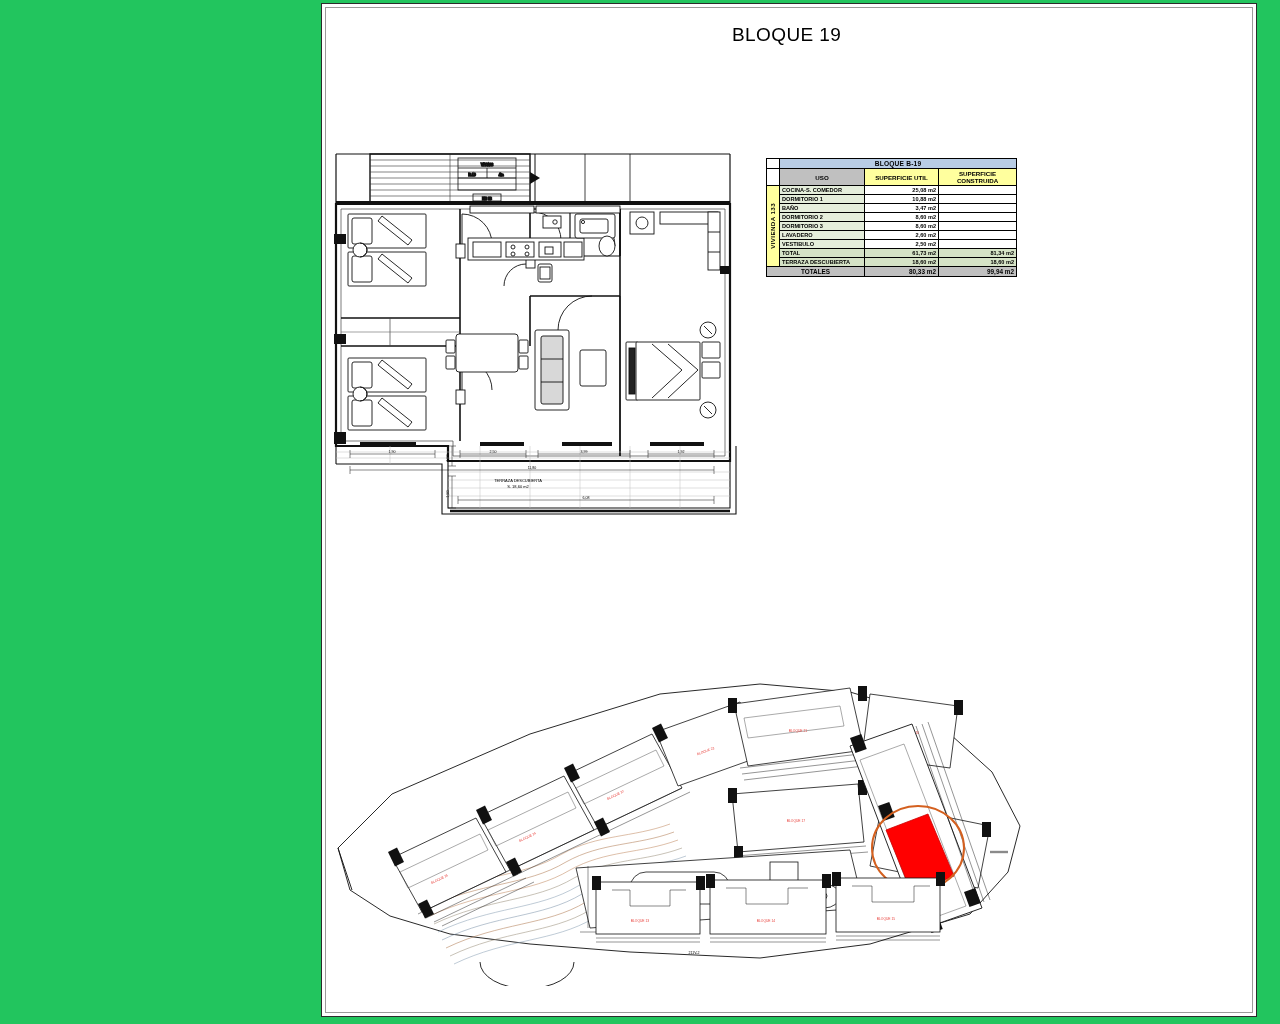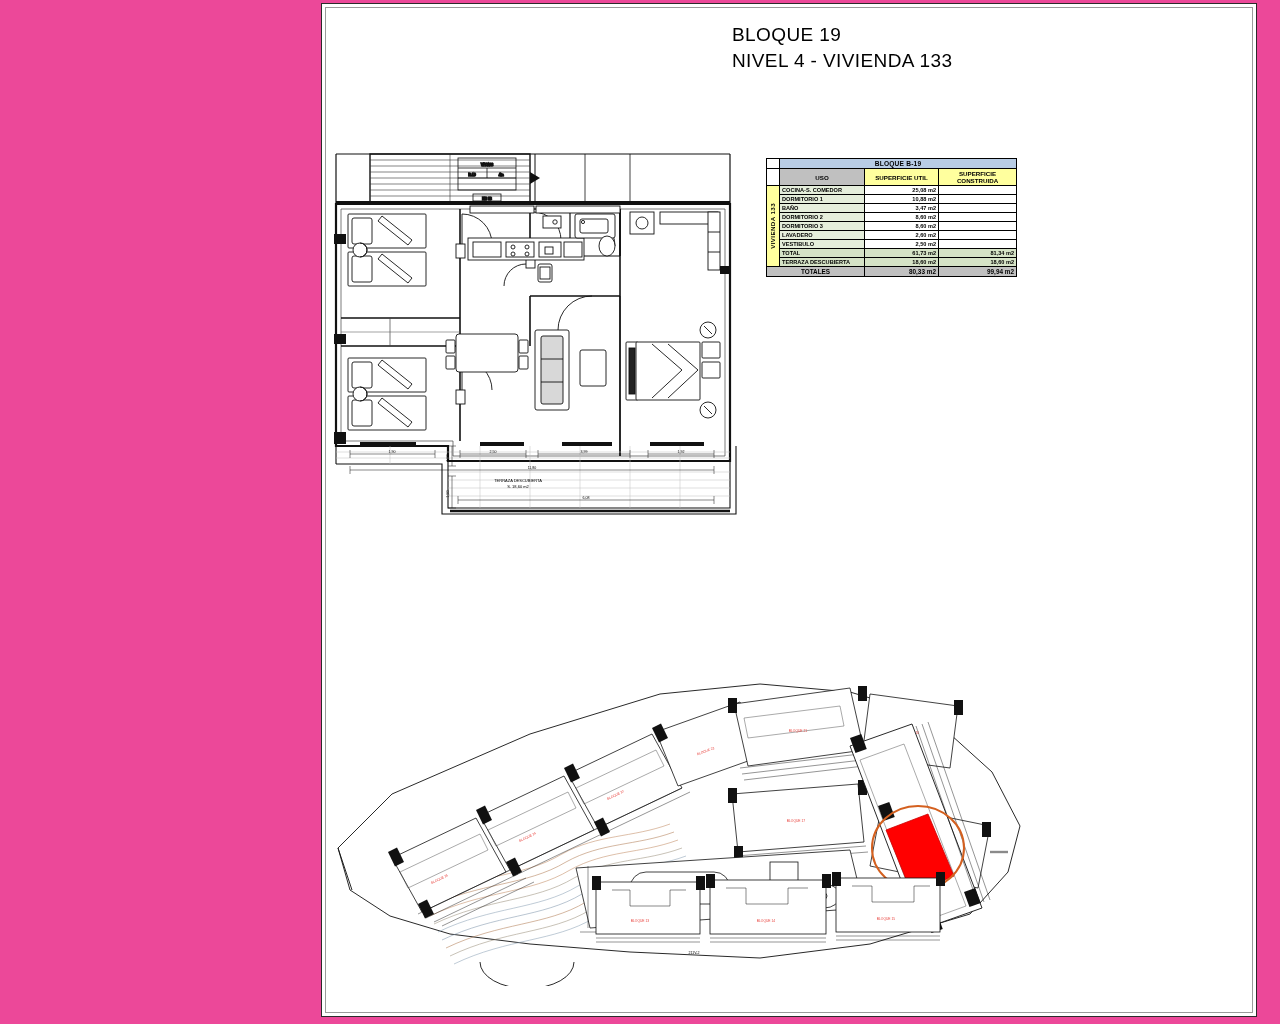--- a/index.html
+++ b/index.html
@@ -9,21 +9,21 @@
     width: 1280px;
     height: 1024px;
     overflow: hidden;
     font-family: "Liberation Sans", sans-serif;
   }
 
   #page {
     position: relative;
     width: 1280px;
     height: 1024px;
-    background: #ec4899;
+    background: #22c55e;
   }
 
   
   #sheet-frame {
     position: absolute;
     left: 321px;
     top: 3px;
     width: 936px;
     height: 1014px;
     border: 1px solid #2b2b2b;
@@ -126,21 +126,20 @@
 </style>
 </head>
 <body>
 
 <div id="page">
 
   <div id="sheet-frame"></div>
 
   <div id="title-block">
     <div class="tline">BLOQUE 19</div>
-    <div class="tline">NIVEL 4 - VIVIENDA 133</div>
   </div>
 
   <table id="qty-table">
     <colgroup>
       <col style="width:13px">
       <col style="width:85px">
       <col style="width:74px">
       <col style="width:78px">
     </colgroup>
     <tbody>

